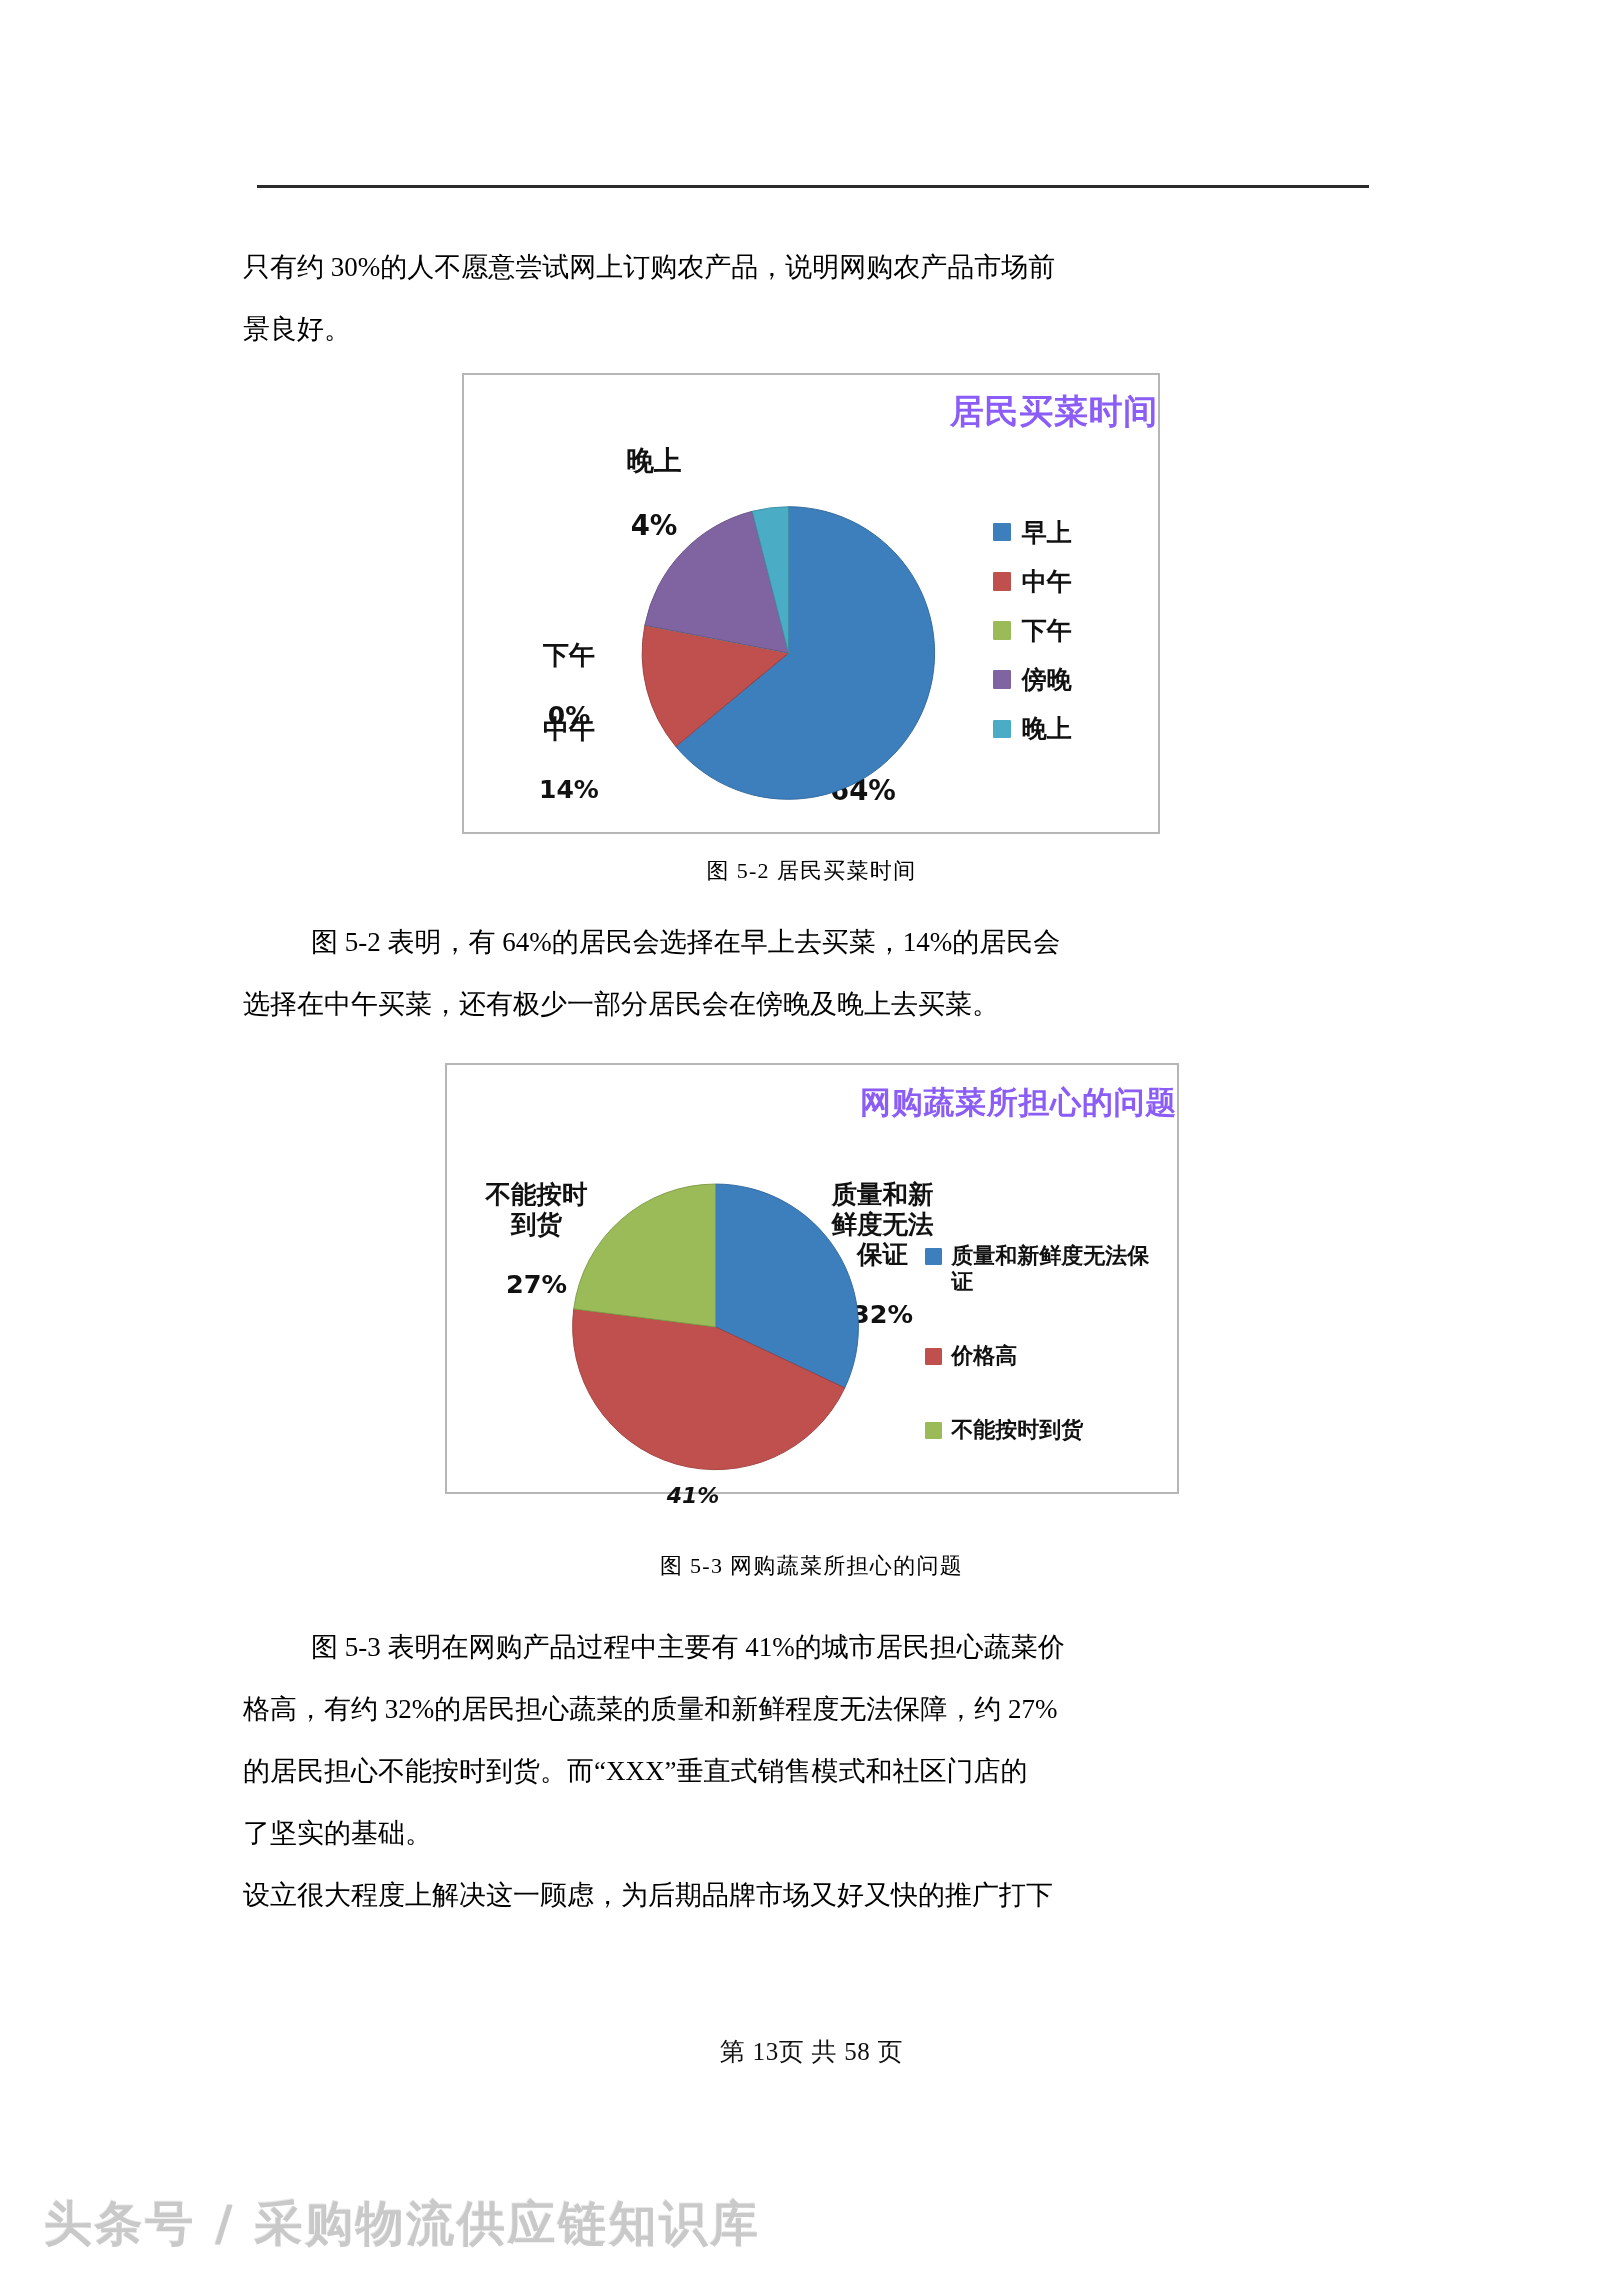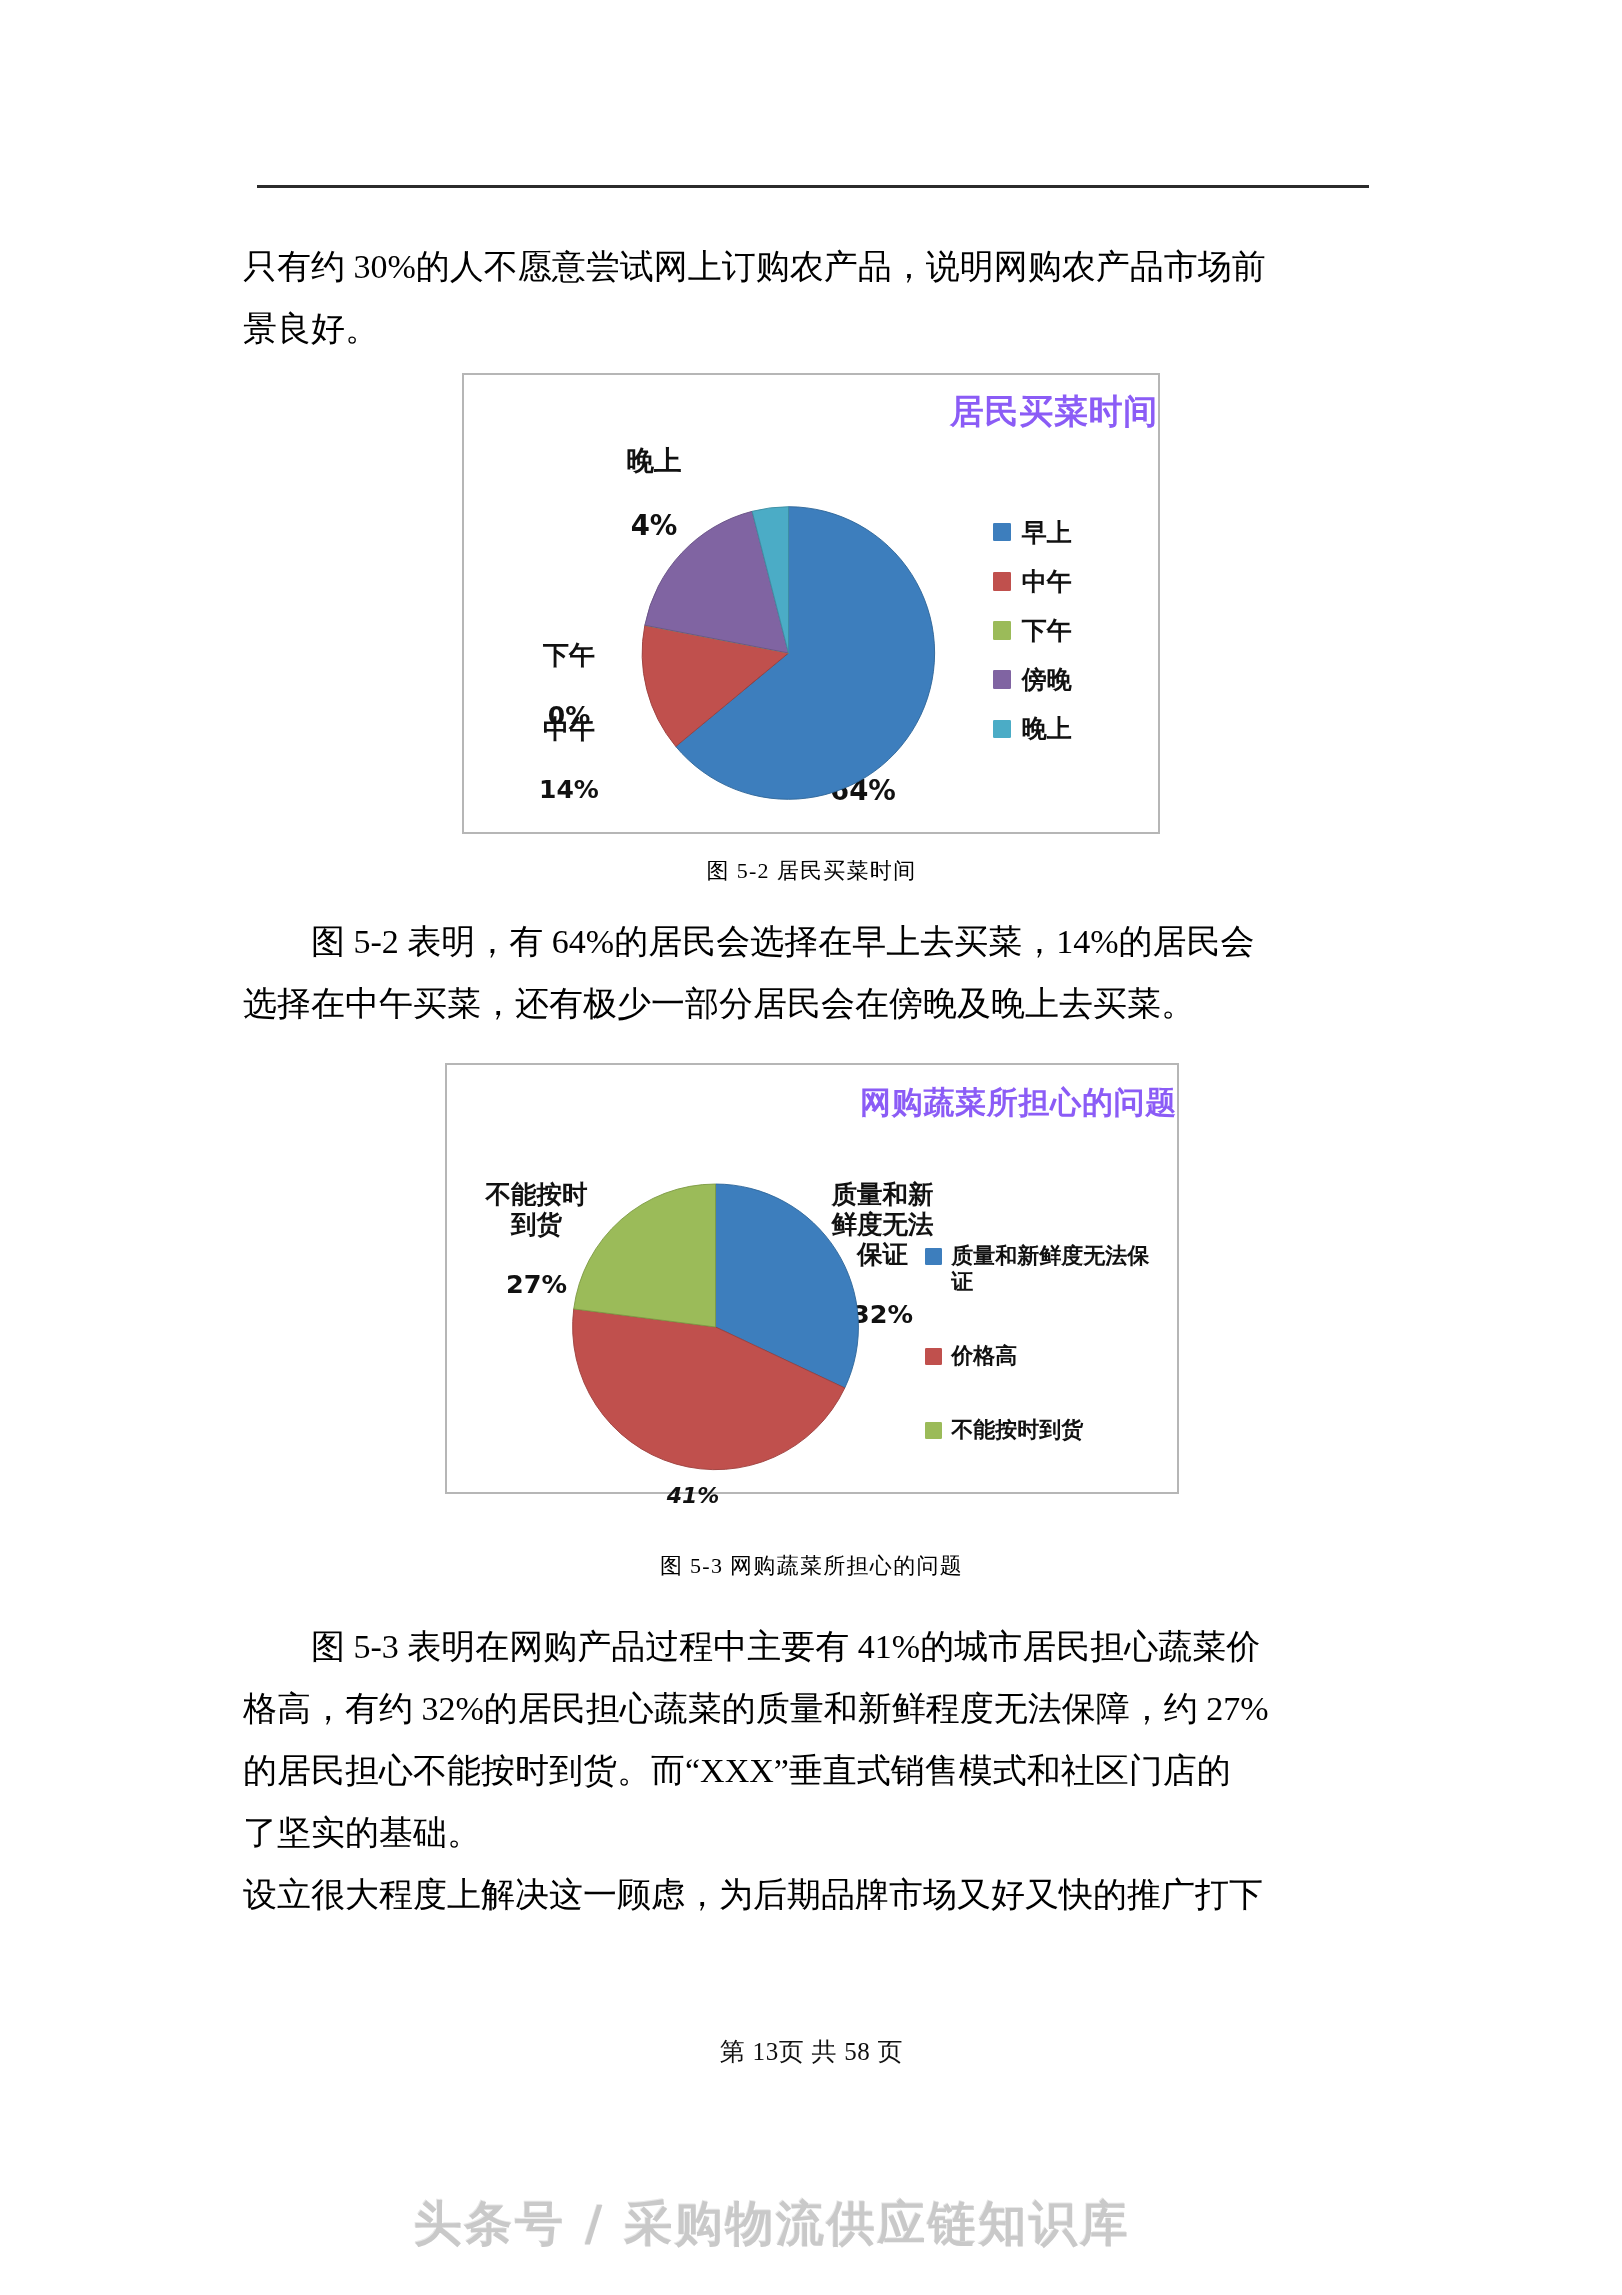--- a/index.html
+++ b/index.html
@@ -46,21 +46,21 @@
     top: 185px;
     width: 1112px;
     height: 2.6px;
     background: #2b2b2b;
   }
 
   
   .para {
     position: absolute;
     font-family: "Liberation Serif", "DejaVu Serif", serif;
-    font-size: 34px;
+    font-size: 27px;
     line-height: 62px;
     color: #000000;
     letter-spacing: 0px;
     text-align: justify;
   }
   .para .line { display: block; white-space: nowrap; }
   .indent { padding-left: 68px; }
 
   #para-top   { left: 243px; top: 236px;  width: 1139px; }
   #para-mid   { left: 243px; top: 911px; width: 1152px; }
@@ -162,27 +162,28 @@
     color: #111111;
     letter-spacing: 0.7px;
   }
 
   
   .watermark {
     position: absolute;
     left: 0;
     top: 2192px;
     width: 1544px;
-    text-align: center;
+    text-align: left;
     font-family: "DejaVu Sans", "Liberation Sans", sans-serif;
     font-size: 48px;
     font-weight: bold;
     color: #c9c9c9;
     letter-spacing: 2.6px;
     text-shadow: 1.3px 1.3px 0 #ffffff, -0.7px -0.7px 0 #e8e8e8;
+    padding-left: 44px;
   }
 </style>
 </head>
 <body>
 
 <div class="page">
 
   <div class="header-rule"></div>
 
   <div class="para" id="para-top">

